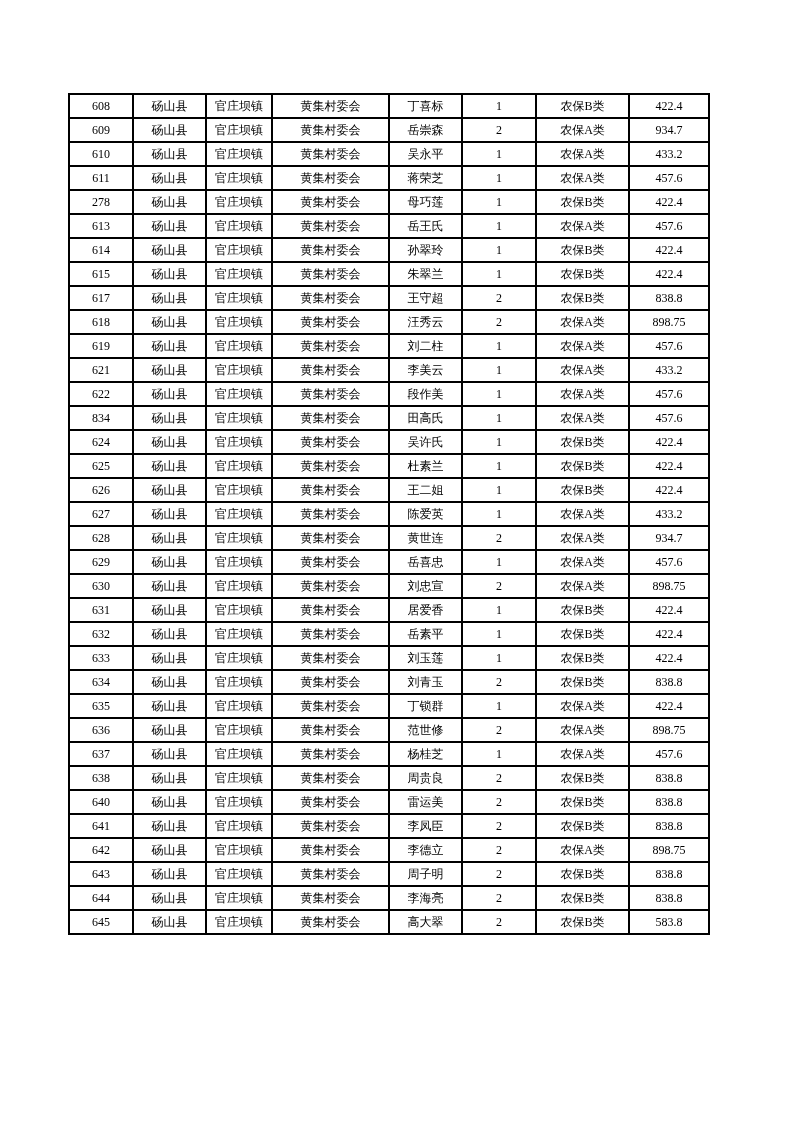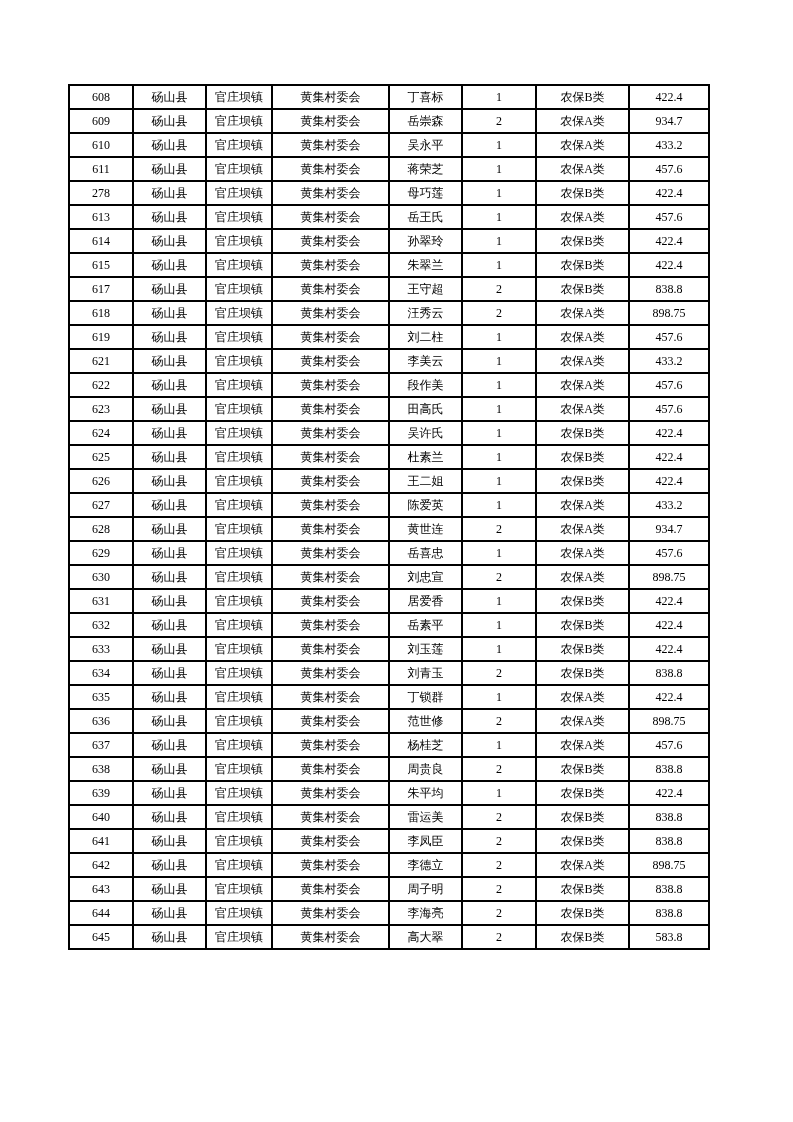--- a/index.html
+++ b/index.html
@@ -12,21 +12,21 @@
     width: 793px;
     height: 1122px;
     background: #ffffff;
     overflow: hidden;
     font-family: "Liberation Serif", "DejaVu Serif", serif;
     color: #000000;
   }
   table.data-table {
     position: absolute;
     left: 68px;
-    top: 84px;
+    top: 93px;
     width: 558px;
     table-layout: fixed;
     border-collapse: separate;
     border-spacing: 0;
     border: 1px solid #000000;
   }
   table.data-table td {
     border: 1px solid #000000;
     height: 22px;
     padding: 0 2px;
@@ -195,21 +195,21 @@
           <td>砀山县</td>
           <td>官庄坝镇</td>
           <td>黄集村委会</td>
           <td>段作美</td>
           <td>1</td>
           <td>农保A类</td>
           <td>457.6</td>
         </tr>
 
         <tr>
-          <td>623</td>
+          <td>834</td>
           <td>砀山县</td>
           <td>官庄坝镇</td>
           <td>黄集村委会</td>
           <td>田高氏</td>
           <td>1</td>
           <td>农保A类</td>
           <td>457.6</td>
         </tr>
 
         <tr>
@@ -370,30 +370,20 @@
           <td>638</td>
           <td>砀山县</td>
           <td>官庄坝镇</td>
           <td>黄集村委会</td>
           <td>周贵良</td>
           <td>2</td>
           <td>农保B类</td>
           <td>838.8</td>
         </tr>
 
-        <tr>
-          <td>639</td>
-          <td>砀山县</td>
-          <td>官庄坝镇</td>
-          <td>黄集村委会</td>
-          <td>朱平均</td>
-          <td>1</td>
-          <td>农保B类</td>
-          <td>422.4</td>
-        </tr>
 
         <tr>
           <td>640</td>
           <td>砀山县</td>
           <td>官庄坝镇</td>
           <td>黄集村委会</td>
           <td>雷运美</td>
           <td>2</td>
           <td>农保B类</td>
           <td>838.8</td>

